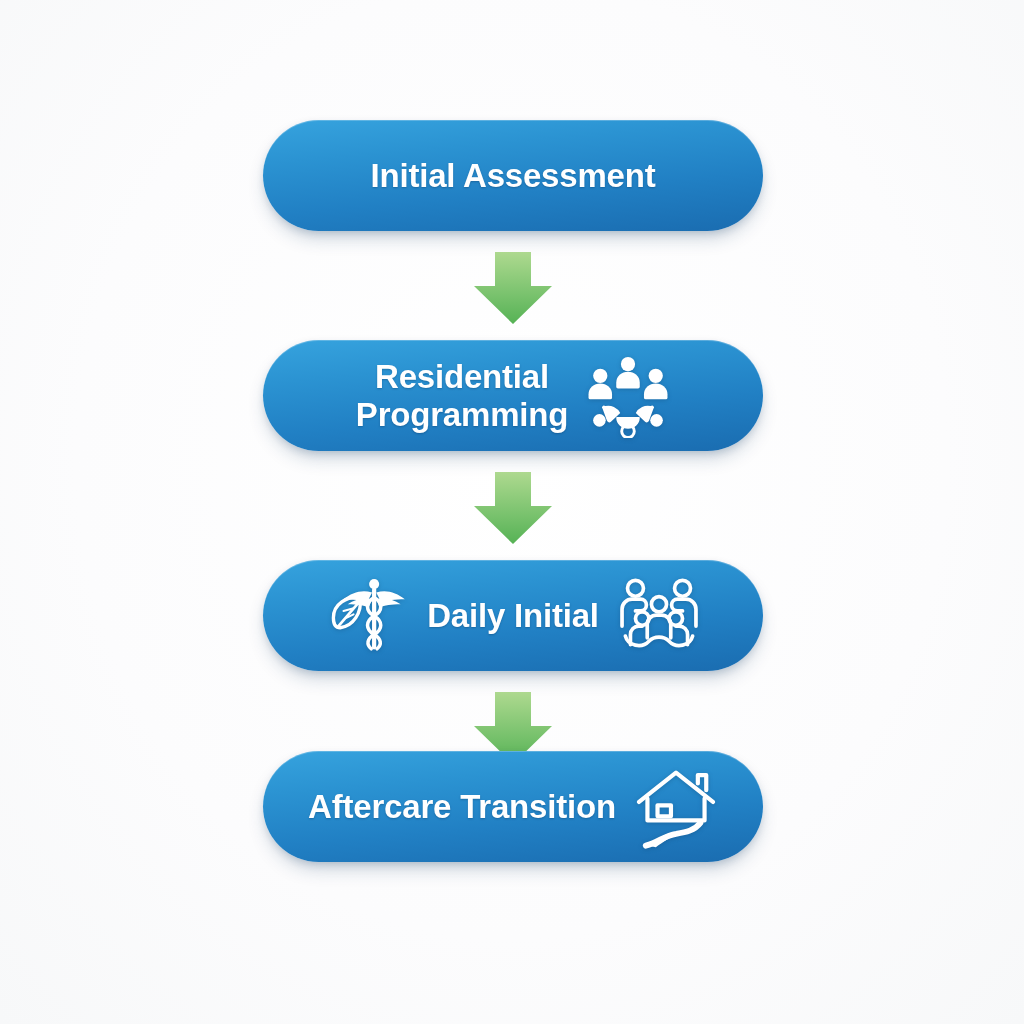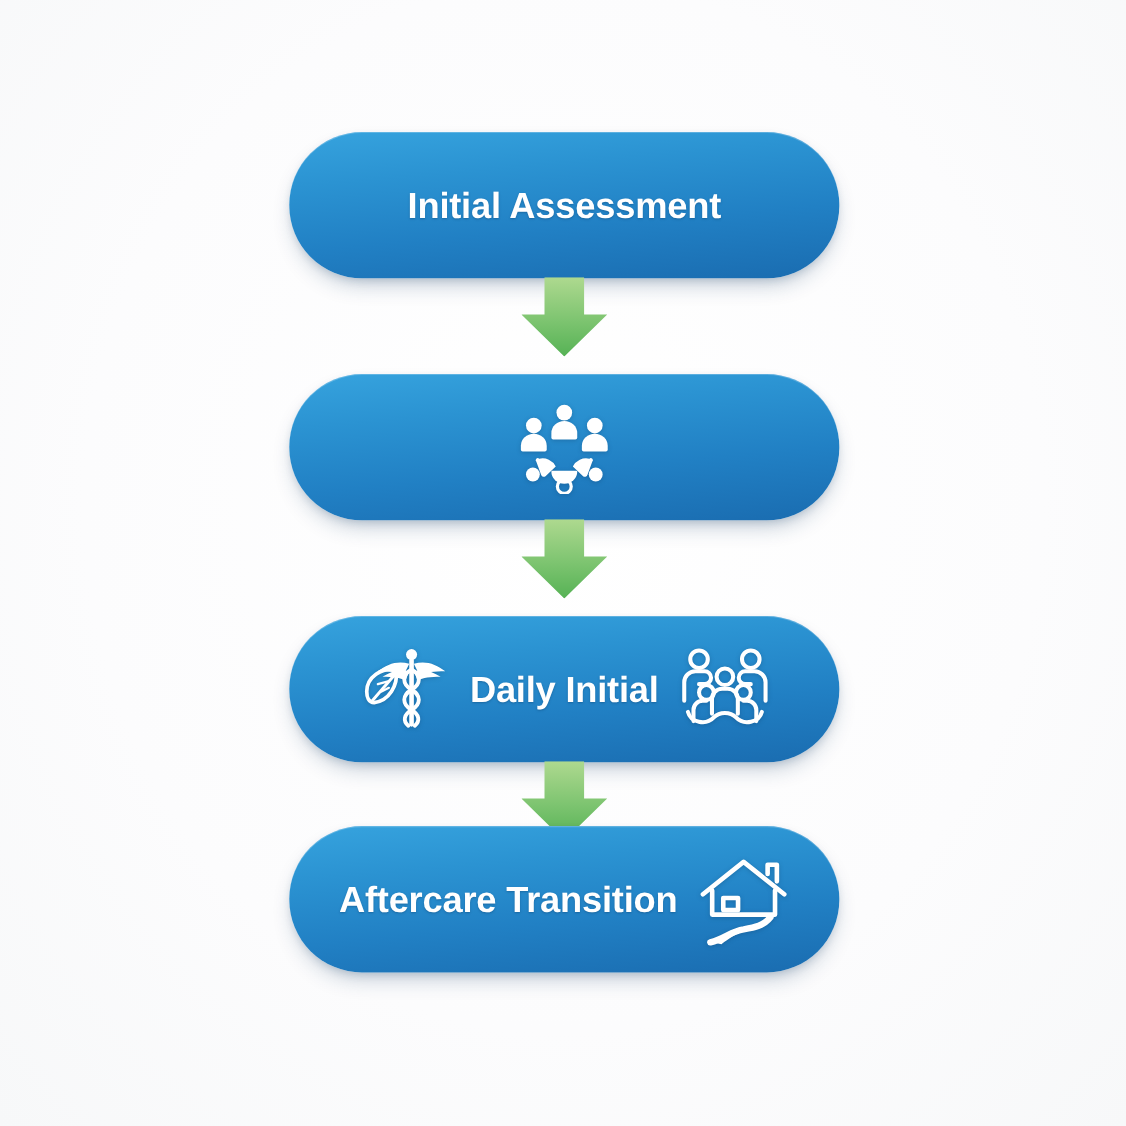--- a/index.html
+++ b/index.html
@@ -18,21 +18,21 @@
     position: relative;
     width: 1024px;
     height: 1024px;
     background: radial-gradient(ellipse at 50% 45%, #ffffff 0%, #fcfcfd 60%, #f7f8f9 100%);
   }
 
   .stage {
     position: absolute;
     left: 263px;
     width: 500px;
-    height: 133px;
+    height: 111px;
     border-radius: 66px;
     background: linear-gradient(175deg, #36a3de 0%, #2b93d2 28%, #2180c4 62%, #1a6cb0 100%);
     box-shadow:
       0 10px 20px -6px rgba(20, 60, 100, 0.30),
       0 3px 8px -2px rgba(20, 60, 100, 0.18),
       inset 0 1px 0 rgba(255, 255, 255, 0.22);
     display: flex;
     align-items: center;
     justify-content: center;
     box-sizing: border-box;
@@ -111,20 +111,22 @@
           <stop offset="55%" stop-color="#7dc470"></stop>
           <stop offset="100%" stop-color="#56b255"></stop>
         </linearGradient>
       </defs>
       <path d="M21 0 H57 V34 H78 L39 72 L0 34 H21 Z" fill="url(#arrowGrad0)"></path>
     </svg>
   </div>
 
   <div class="stage" id="stage-1">
     <div class="stage-inner">
+      <div class="stage-label">Residential
+Programming</div>
       <span class="stage-icon">
         <svg viewBox="0 0 100 100" xmlns="http://www.w3.org/2000/svg" aria-hidden="true">
           <g fill="#ffffff">
 
             <circle cx="50" cy="12" r="8.5"></circle>
             <path d="M36 34 a14 13 0 0 1 28 0 v5 a2 2 0 0 1 -2 2 H38 a2 2 0 0 1 -2 -2 Z"></path>
 
             <circle cx="17" cy="26" r="8.5"></circle>
             <path d="M3 48 a14 13 0 0 1 28 0 v4 a2 2 0 0 1 -2 2 H5 a2 2 0 0 1 -2 -2 Z"></path>
 

